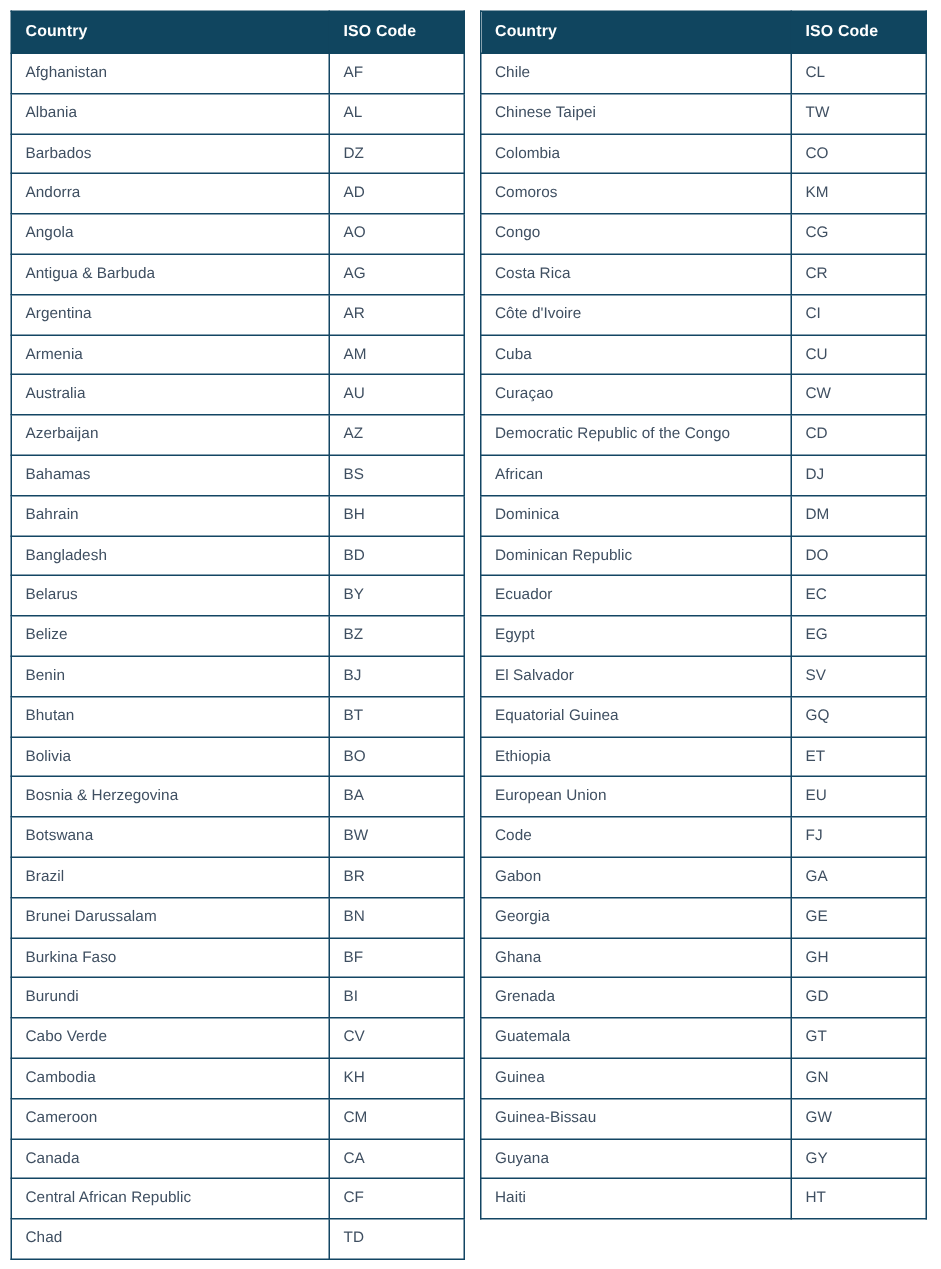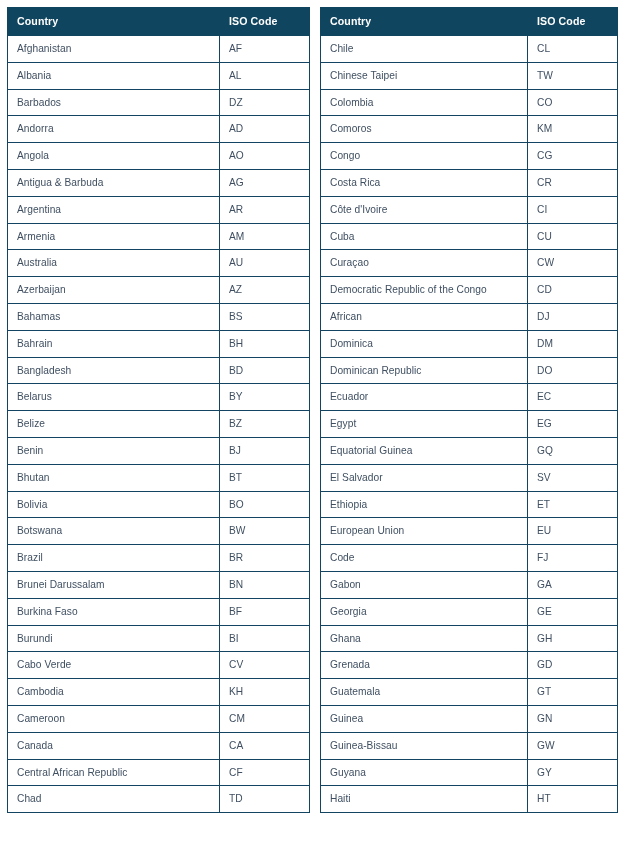--- a/index.html
+++ b/index.html
@@ -160,20 +160,24 @@
             </tr>
             <tr>
               <td class="name-col">Bhutan</td>
               <td class="code-col">BT</td>
             </tr>
             <tr>
               <td class="name-col">Bolivia</td>
               <td class="code-col">BO</td>
             </tr>
             <tr>
+              <td class="name-col">Bosnia &amp; Herzegovina</td>
+              <td class="code-col">BA</td>
+            </tr>
+            <tr>
               <td class="name-col">Botswana</td>
               <td class="code-col">BW</td>
             </tr>
             <tr>
               <td class="name-col">Brazil</td>
               <td class="code-col">BR</td>
             </tr>
             <tr>
               <td class="name-col">Brunei Darussalam</td>
               <td class="code-col">BN</td>
@@ -281,26 +285,26 @@
             </tr>
             <tr>
               <td class="name-col">Ecuador</td>
               <td class="code-col">EC</td>
             </tr>
             <tr>
               <td class="name-col">Egypt</td>
               <td class="code-col">EG</td>
             </tr>
             <tr>
+              <td class="name-col">El Salvador</td>
+              <td class="code-col">SV</td>
+            </tr>
+            <tr>
               <td class="name-col">Equatorial Guinea</td>
               <td class="code-col">GQ</td>
-            </tr>
-            <tr>
-              <td class="name-col">El Salvador</td>
-              <td class="code-col">SV</td>
             </tr>
             <tr>
               <td class="name-col">Ethiopia</td>
               <td class="code-col">ET</td>
             </tr>
             <tr>
               <td class="name-col">European Union</td>
               <td class="code-col">EU</td>
             </tr>
             <tr>

